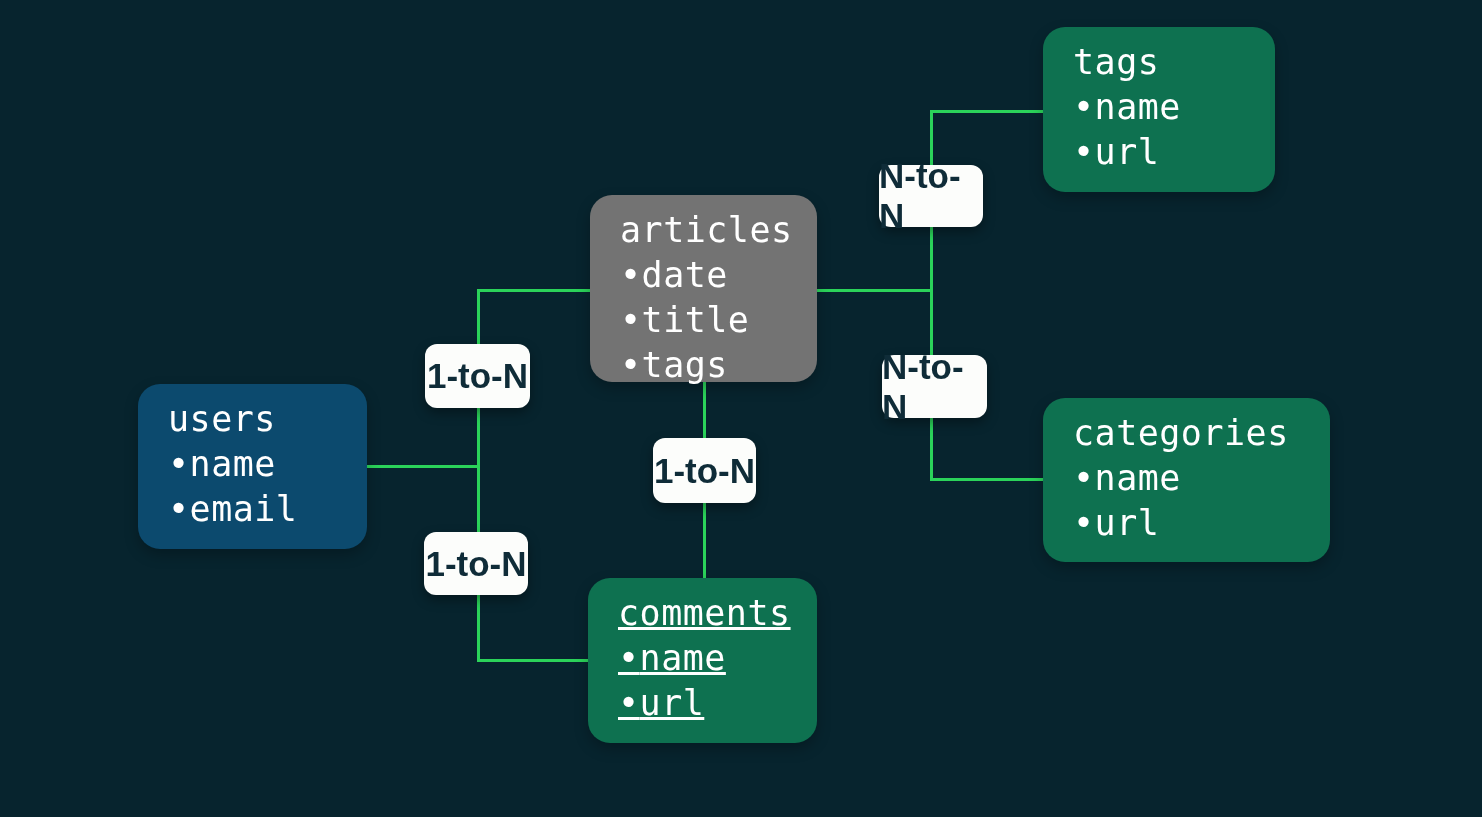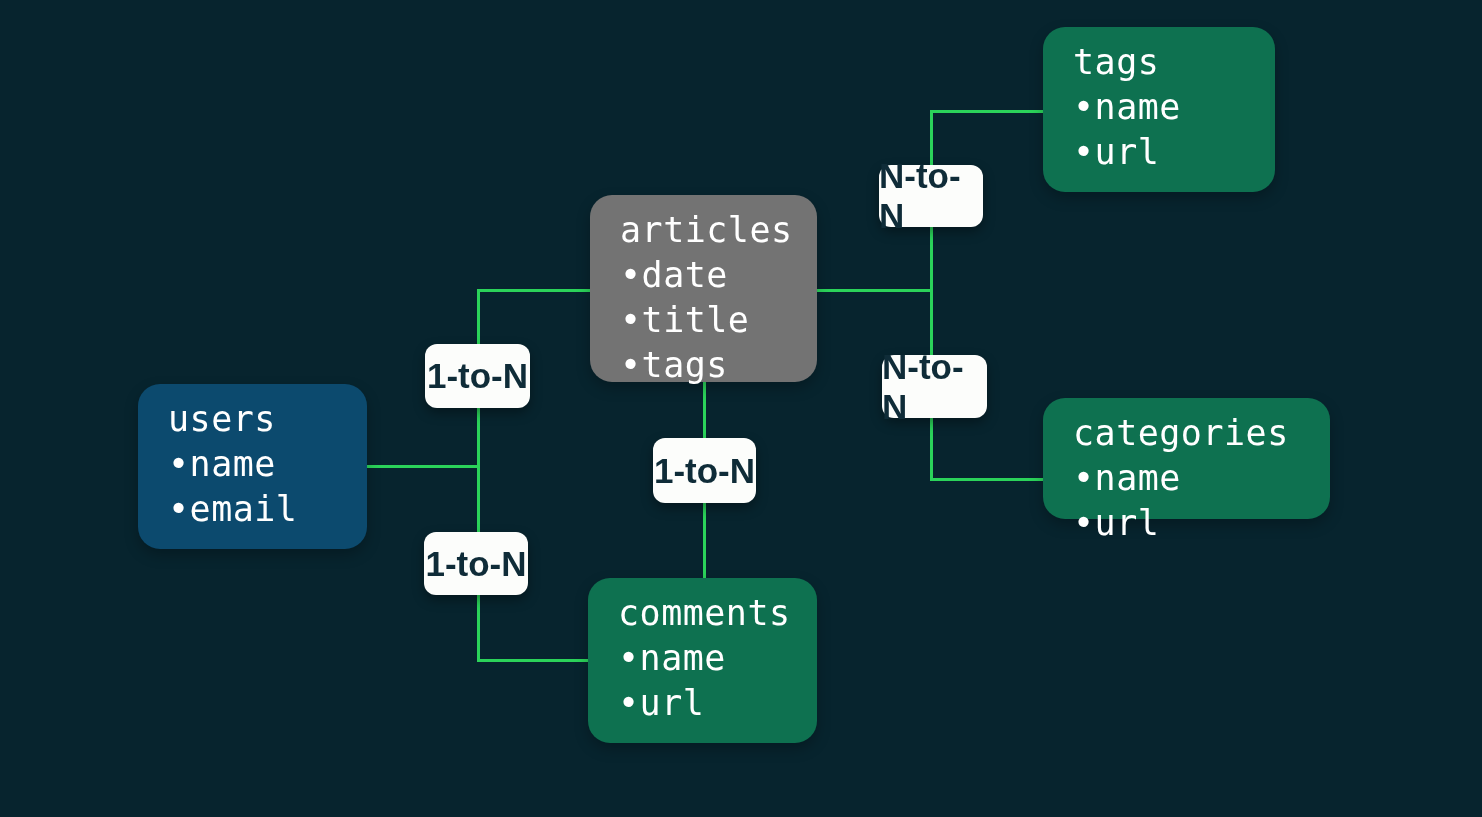--- a/index.html
+++ b/index.html
@@ -65,26 +65,26 @@
       <div class="row title">articles</div>
       <div class="row field"><span>•</span><span>date</span></div>
       <div class="row field"><span>•</span><span>title</span></div>
       <div class="row field"><span>•</span><span>tags</span></div>
     </div>
     <div class="entity" style="left: 1043px; top: 27px; width: 232px; height: 165px; background: rgb(14, 113, 80); color: rgb(255, 255, 255);">
       <div class="row title">tags</div>
       <div class="row field"><span>•</span><span>name</span></div>
       <div class="row field"><span>•</span><span>url</span></div>
     </div>
-    <div class="entity" style="left: 1043px; top: 398px; width: 287px; height: 121px; background: rgb(14, 113, 80); color: rgb(255, 255, 255);">
+    <div class="entity" style="left: 1043px; top: 398px; width: 287px; height: 164px; background: rgb(14, 113, 80); color: rgb(255, 255, 255);">
       <div class="row title">categories</div>
       <div class="row field"><span>•</span><span>name</span></div>
       <div class="row field"><span>•</span><span>url</span></div>
     </div>
-    <div class="entity" style="left: 588px; top: 578px; width: 229px; height: 165px; background: rgb(14, 113, 80); color: rgb(255, 255, 255);">
+    <div class="entity" style="left: 588px; top: 578px; width: 229px; height: 165px; background: rgb(14, 113, 80); color: rgb(255, 255, 255); text-decoration: underline;">
       <div class="row title">comments</div>
       <div class="row field"><span>•</span><span>name</span></div>
       <div class="row field"><span>•</span><span>url</span></div>
     </div>
     <div class="rel-label" style="left: 425px; top: 344px; width: 105px; height: 64px; background: rgb(252, 253, 251); color: rgb(15, 44, 56);">
       <span>1-to-N</span>
     </div>
     <div class="rel-label" style="left: 424px; top: 532px; width: 104px; height: 63px; background: rgb(252, 253, 251); color: rgb(15, 44, 56);">
       <span>1-to-N</span>
     </div>

